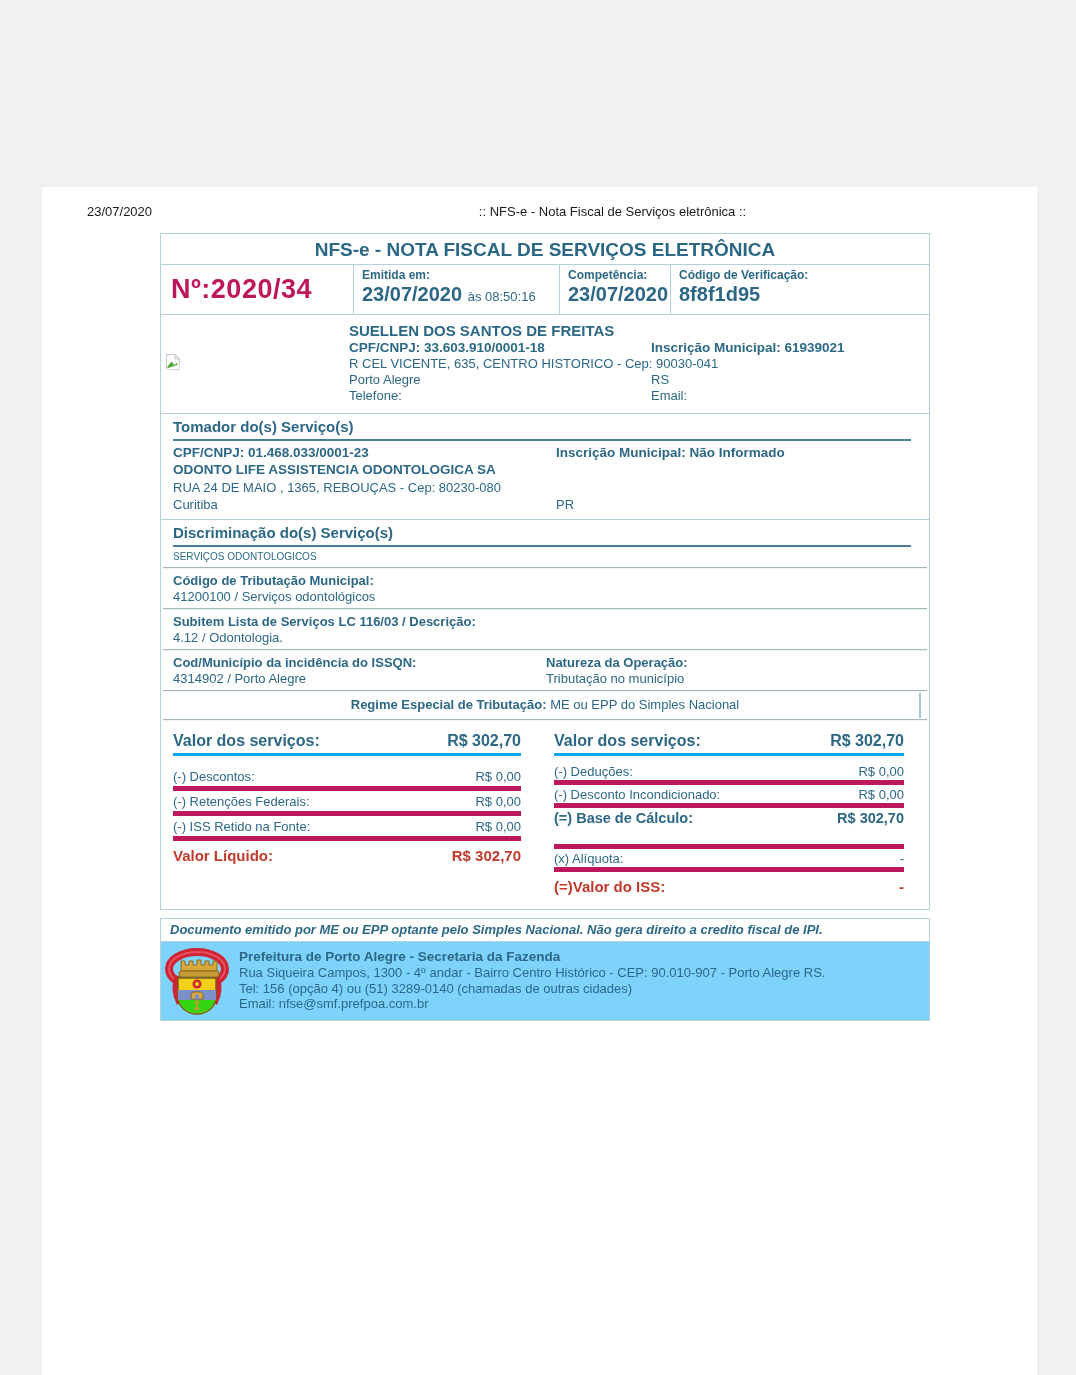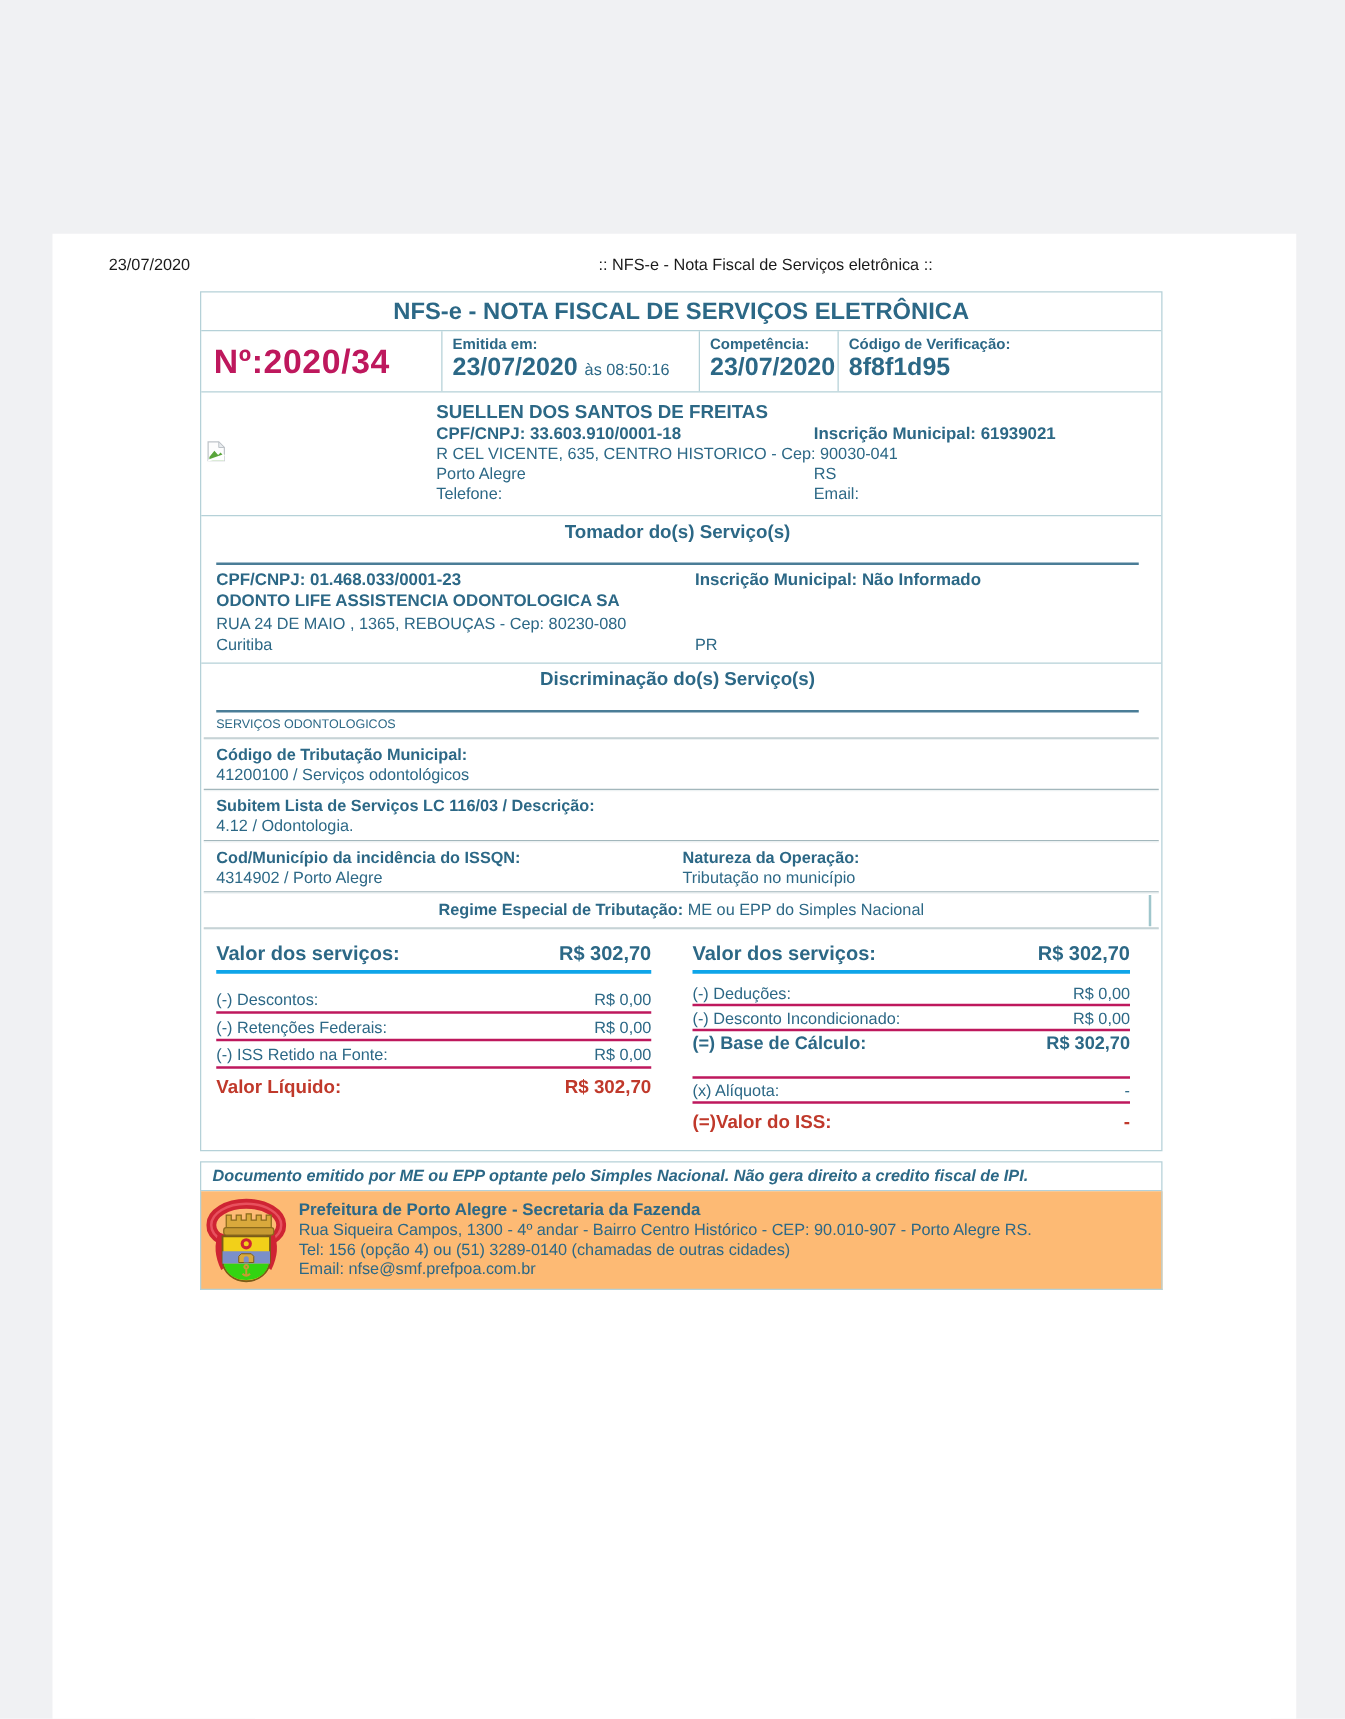--- a/index.html
+++ b/index.html
@@ -35,52 +35,52 @@
 
   .provider { position:relative; padding:7px 0 9px; min-height:92px; border-top:1px solid #b5d1d8; }
   .broken-img { position:absolute; left:4px; top:38px; }
   .provider-text { margin-left:188px; }
   .prov-name { font-size:15px; font-weight:bold; line-height:18px; }
   .prow { position:relative; font-size:13px; line-height:16px; }
   .prow.b { font-weight:bold; font-size:13.5px; }
   .pcol2 { position:absolute; left:302px; top:0; }
 
   .section { border-top:1px solid #b5d1d8; padding:4px 12px 6px; }
-  .sec-head { font-size:15px; font-weight:bold; padding-bottom:16px; border-bottom:2px solid #4a7d97; margin-right:6px; margin-bottom:3px;text-align:center; }
+  .sec-head { font-size:15px; font-weight:bold; padding-bottom:4px; border-bottom:2px solid #4a7d97; margin-right:6px; margin-bottom:3px; }
   .trow { position:relative; font-size:13px; line-height:17.3px; }
   .trow.b { font-weight:bold; font-size:13.5px; }
   .tcol2 { position:absolute; left:383px; top:0; }
 
   .small-desc { font-size:10px; line-height:12px; padding:1px 0 2px; }
   .hr { height:2px; border-top:1px solid #a3b7bc; border-bottom:1px solid #edf2f3; margin:0 2px; }
   .blk { padding:4px 12px 3px; }
   .blk .lbl { font-size:13px; font-weight:bold; line-height:16px; }
   .blk .val { font-size:13px; line-height:16px; }
   .issqn-row { position:relative; padding:4px 12px 3px; }
   .icol2 { position:absolute; left:385px; top:4px; }
 
   .regime-row { position:relative; text-align:center; font-size:13px; padding:5px 0 7px; }
   .regime-row .b { font-weight:bold; }
   .vscroll { position:absolute; right:8px; top:1px; width:2px; height:25px; background:#9fc6cc; }
 
   .values { display:flex; justify-content:space-between; padding:10px 12px 14px 12px; }
   .vcol { display:flex; flex-direction:column; }
   .vcol-l { width:348px; }
   .vcol-r { width:350px; margin-right:13px; }
-  .vrow { display:flex; justify-content:space-between; align-items:baseline; border-bottom:2px solid #be185d; }
+  .vrow { display:flex; justify-content:space-between; align-items:baseline; border-bottom:5px solid #be185d; }
   .vrow.header { font-size:16px; font-weight:bold; border-bottom:3px solid #0ea5e9; padding:1px 0 3px; }
   .vcol-l .vrow.header { margin-bottom:10px; }
   .vcol-r .vrow.header { margin-bottom:6px; }
   .vrow.normal { font-size:13px; padding:3px 0 2px; }
   .vcol-r .vrow.normal { padding:2px 0 1px; }
   .vrow.boldrow { font-size:14.5px; font-weight:bold; padding:2px 0 18px; }
   .vrow.redrow { color:#c0392b; font-size:15px; font-weight:bold; border-bottom:none; padding:6px 0 0; }
 
   .box-note { border:1px solid #b5d1d8; margin-top:8px; padding:3px 9px 4px; font-size:13px; font-weight:bold; background:#fff;font-style:italic; }
-  .box-footer { border:1px solid #b5d1d8; border-top:none; position:relative; padding:7px 8px 8px 78px; min-height:74px; background:#fdba74; }
+  .box-footer { border:1px solid #b5d1d8; border-top:none; position:relative; padding:7px 8px 8px 78px; min-height:74px; background:#7dd3fc; }
   .crest { position:absolute; left:4px; top:3px; }
   .f-org { font-size:13.5px; font-weight:bold; line-height:16px; }
   .f-line { font-size:13px; line-height:15.5px; }
 </style>
 </head>
 <body>
 
 <div class="page">
 
   <div class="ph-date">23/07/2020</div>

